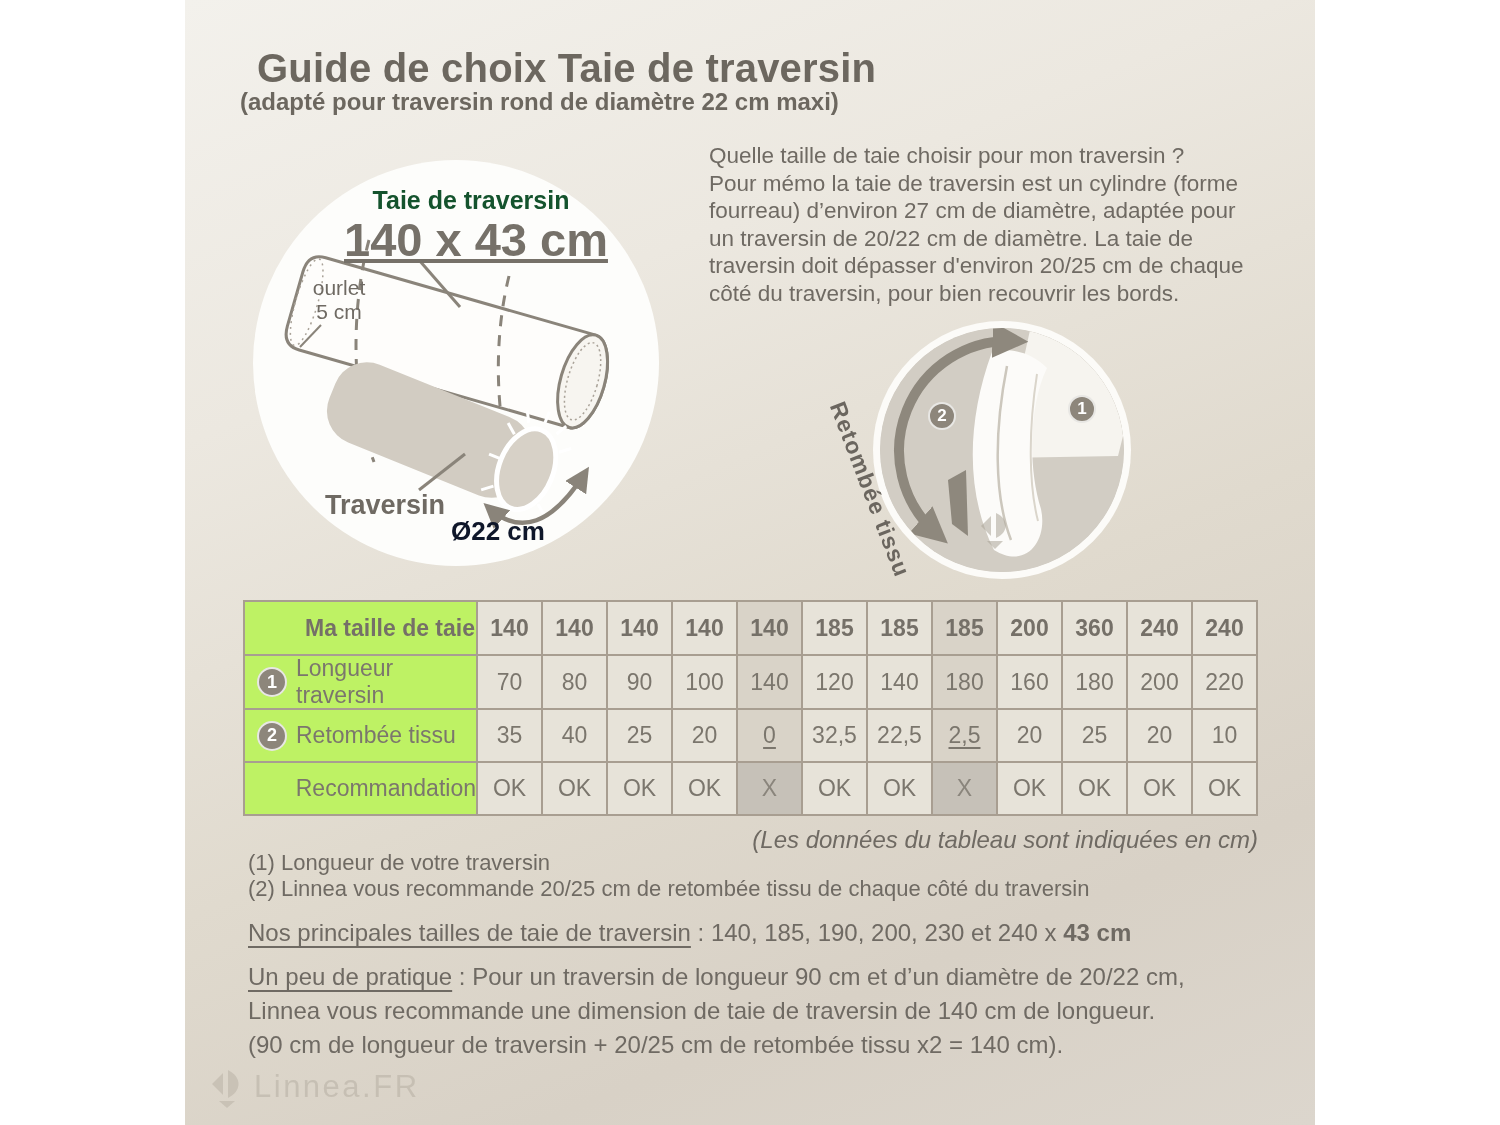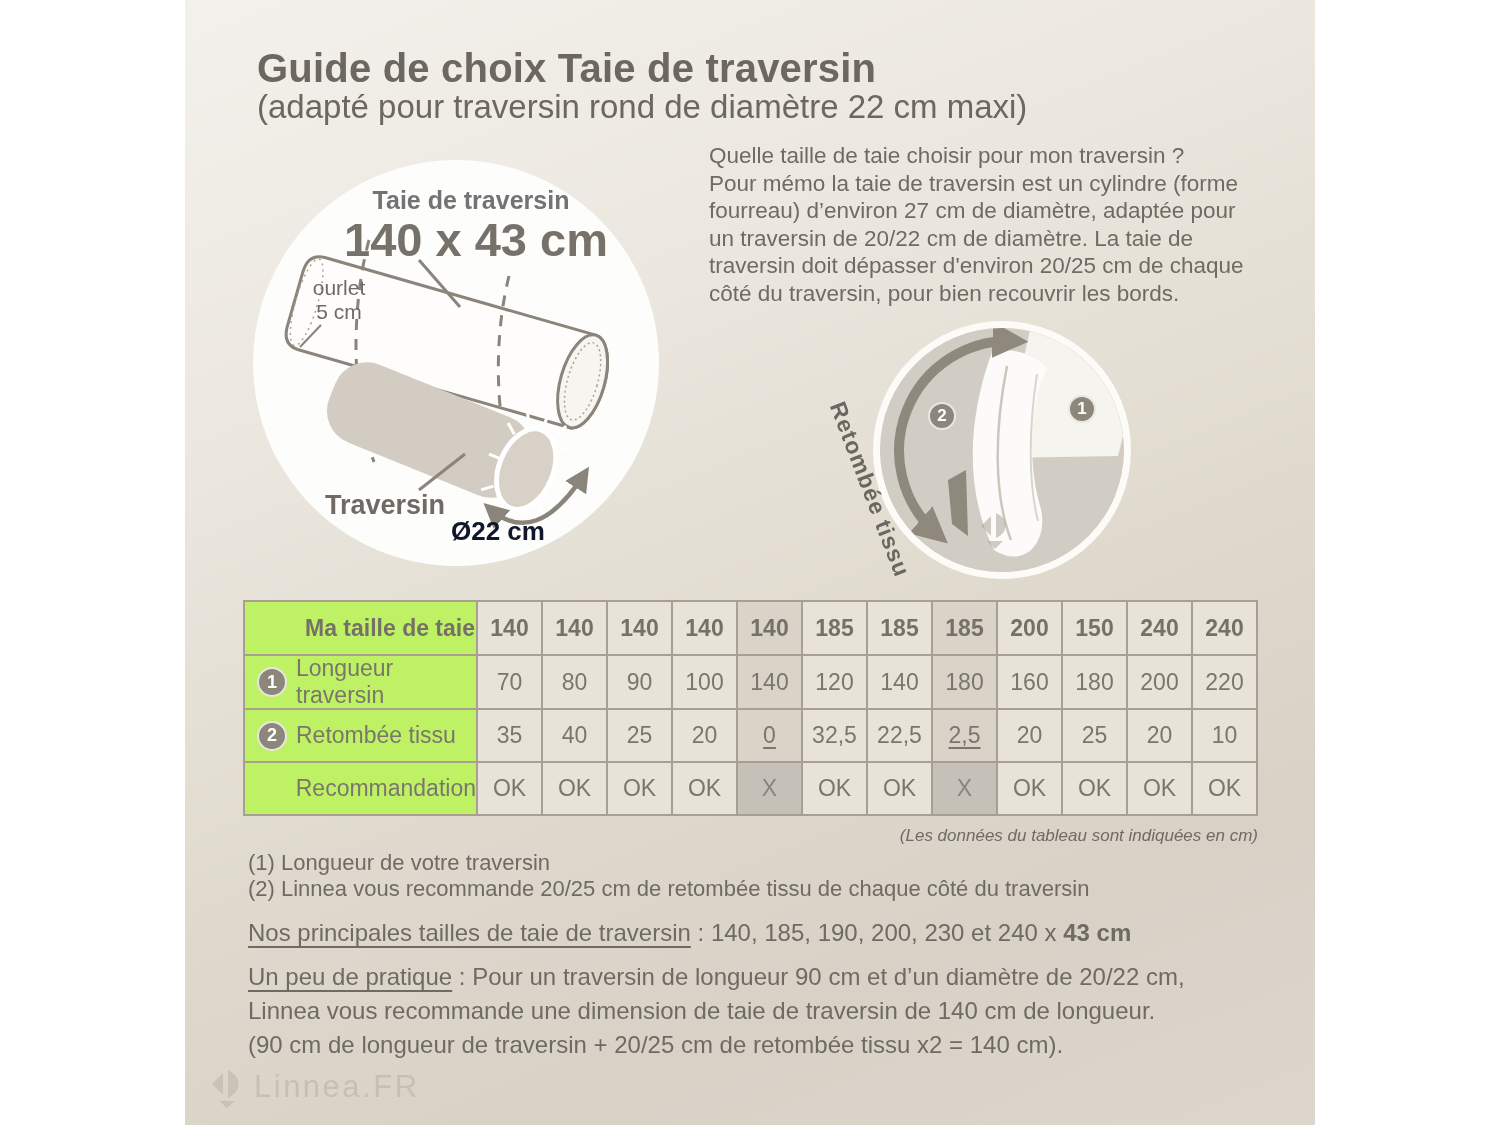--- a/index.html
+++ b/index.html
@@ -5,27 +5,27 @@
   * { margin:0; padding:0; box-sizing:border-box; }
   html,body { width:1500px; height:1125px; background:#ffffff; font-family:"Liberation Sans","DejaVu Sans",sans-serif; }
   .stage { position:relative; width:1500px; height:1125px; background:#ffffff; overflow:hidden; }
   .content {
     position:absolute; left:185px; top:0; width:1130px; height:1125px;
     background:linear-gradient(158deg,#f3f1ec 0%,#ece8e0 28%,#e0dace 58%,#d8d1c6 80%,#dcd6cd 100%);
     color:#6f6a63;
   }
   
   .title { position:absolute; left:72px; top:46px; font-size:40px; font-weight:700; color:#6c675f; letter-spacing:.2px; }
-  .subtitle { position:absolute; left:72px; top:88px; font-size:33px; font-weight:400; color:#6c675f; }
+  .subtitle { position:absolute; left:55px; top:88px; font-size:24px; font-weight:700; color:#6c675f; }
   
   .intro { position:absolute; left:524px; top:142px; width:580px; font-size:22.5px; line-height:27.5px; color:#6f6a63; white-space:pre-line; }
   
   .circle-left { position:absolute; left:68px; top:160px; width:406px; height:406px; border-radius:50%; background:#fdfdfb; }
-  .circle-left .c-label { position:absolute; left:0; top:26px; width:100%; text-align:center; padding-left:30px; font-size:25px; font-weight:700; color:#737373; }
-  .circle-left .c-size { position:absolute; left:0; top:52px; width:100%; text-align:center; padding-left:40px; font-size:47px; font-weight:700; color:#767169; }
+  .circle-left .c-label { position:absolute; left:0; top:26px; width:100%; text-align:center; padding-left:30px; font-size:25px; font-weight:700; color:#14532d; }
+  .circle-left .c-size { position:absolute; left:0; top:52px; width:100%; text-align:center; padding-left:40px; font-size:47px; font-weight:700; color:#767169;text-decoration:underline; }
   .circle-left .ourlet { position:absolute; left:38px; top:116px; width:96px; text-align:center; font-size:21px; line-height:24px; color:#6f6a63; }
   .circle-left .lbl-traversin { position:absolute; left:72px; top:330px; font-size:27px; font-weight:700; color:#6f6a63; }
   .circle-left .lbl-diam { position:absolute; left:198px; top:356px; font-size:26px; font-weight:700; color:#0f172a; }
   .circle-left svg { position:absolute; left:0; top:0; }
   
   .circle-right { position:absolute; left:695px; top:328px; width:244px; height:244px; border-radius:50%; background:#d2cdc4; box-shadow:0 0 0 7px #fcfbf8; }
   .circle-right svg { position:absolute; left:0; top:0; border-radius:50%; }
   .badge { position:absolute; width:28px; height:28px; border-radius:50%; background:#8d867b; border:2px solid rgba(255,255,255,.8); color:#fff; font-size:17px; font-weight:700; display:flex; align-items:center; justify-content:center; }
   .badge-2 { left:48px; top:74px; }
   .badge-1 { left:188px; top:67px; }
@@ -38,21 +38,21 @@
   }
   .cell { background:#e7e3d9; display:flex; align-items:center; justify-content:center; font-size:23px; color:#7b766d; }
   .cell.header { font-weight:700; color:#757068; }
   .cell.label { justify-content:flex-start; padding-left:12px; background:#bef264; gap:9px; }
   .cell.xcol { background:#d9d3c8; }
   .cell.xmark { background:#c6c1b8; color:#8a857c; }
   .spacer { display:inline-block; width:39px; }
   .tbadge { width:30px; height:30px; border-radius:50%; background:#8d867b; border:2px solid rgba(255,255,255,.8); color:#fff; font-size:18px; font-weight:700; display:flex; align-items:center; justify-content:center; flex:0 0 auto; }
   .uval { text-decoration:underline; text-underline-offset:4px; text-decoration-thickness:1.5px; }
   
-  .table-note { position:absolute; right:57px; top:826px; font-size:17px; font-style:italic; color:#6f6a63; }
+  .table-note { position:absolute; right:57px; top:826px; font-size:24px; font-style:italic; color:#6f6a63; }
   .footnote1 { position:absolute; left:63px; top:850px; font-size:22px; color:#6f6a63; }
   .footnote2 { position:absolute; left:63px; top:876px; font-size:22px; color:#6f6a63; }
   .sizes-line { position:absolute; left:63px; top:919px; font-size:24px; color:#6f6a63; }
   .sizes-line .u, .practice .u { text-decoration:underline; text-underline-offset:5px; text-decoration-thickness:1.5px; }
   .sizes-line b { font-weight:700; }
   .practice-l1 { position:absolute; left:63px; top:963px; font-size:24px; color:#6f6a63; }
   .practice-l2 { position:absolute; left:63px; top:997px; font-size:24px; color:#6f6a63; }
   .practice-l3 { position:absolute; left:63px; top:1031px; font-size:24px; color:#6f6a63; }
   
   .logo { position:absolute; left:23px; top:1066px; display:flex; align-items:center; gap:8px; opacity:.8; }
@@ -184,21 +184,21 @@
         <div class="cell header">
           <span>185</span>
         </div>
         <div class="cell header xcol">
           <span>185</span>
         </div>
         <div class="cell header">
           <span>200</span>
         </div>
         <div class="cell header">
-          <span>150</span>
+          <span>360</span>
         </div>
         <div class="cell header">
           <span>240</span>
         </div>
         <div class="cell header">
           <span>240</span>
         </div>
         <div class="cell label">
           <span class="tbadge">1</span>
           <span>Longueur traversin</span>

